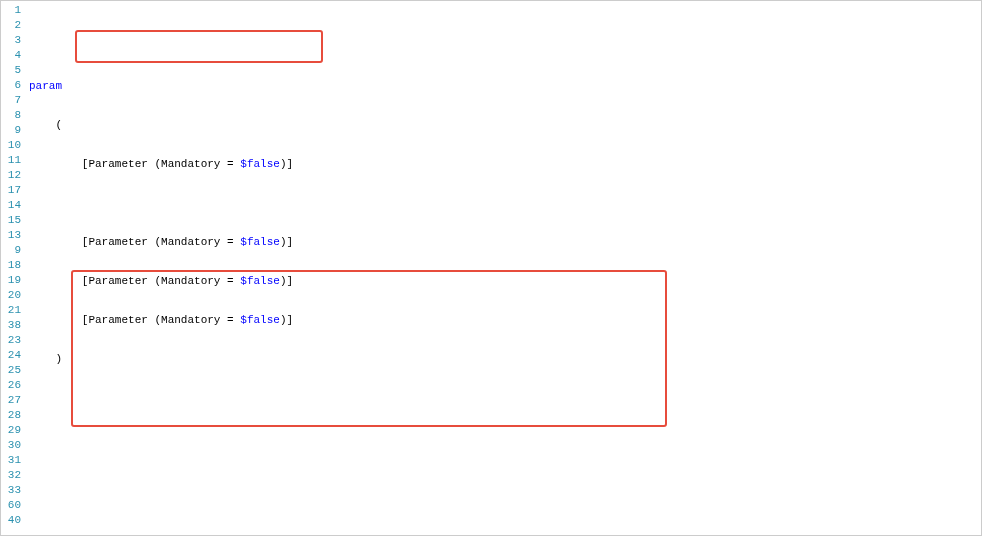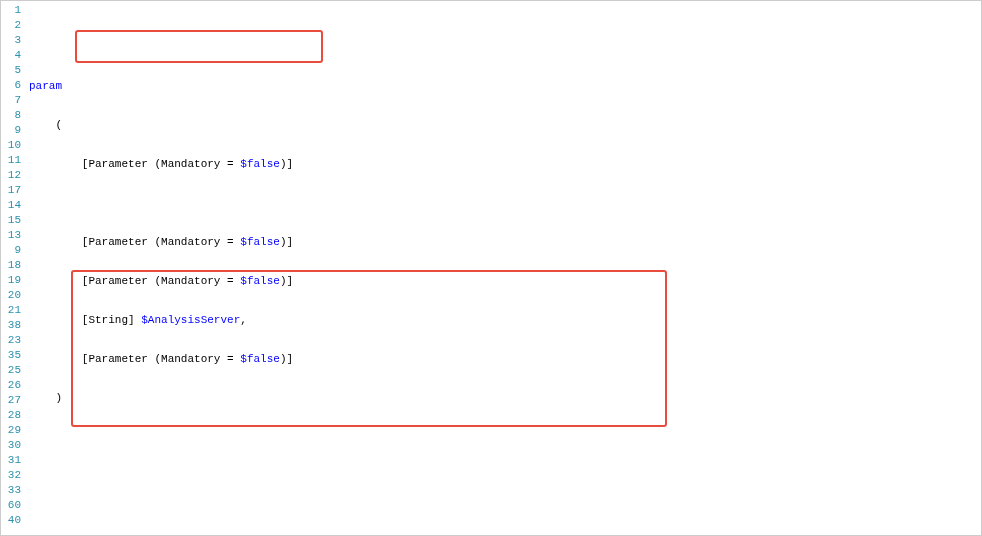--- a/index.html
+++ b/index.html
@@ -75,21 +75,21 @@
     <div>14</div>
     <div>15</div>
     <div>13</div>
     <div>9</div>
     <div>18</div>
     <div>19</div>
     <div>20</div>
     <div>21</div>
     <div>38</div>
     <div>23</div>
-    <div>35</div>
+    <div>24</div>
     <div>25</div>
     <div>26</div>
     <div>27</div>
     <div>28</div>
     <div>29</div>
     <div>30</div>
     <div>31</div>
     <div>32</div>
     <div>33</div>
     <div>60</div>
@@ -99,21 +99,20 @@
   <div class="code">
     <div id="hl1" class="box1"></div>
     <div id="hl2" class="box1"></div>
 
     <div class="line"><span></span><span class="kw">param</span></div>
     <div class="line"><span>    </span><span>(</span></div>
     <div class="line"><span>        </span><span>[</span><span>Parameter </span><span>(</span><span>Mandatory</span><span> = </span><span class="var">$false</span><span>)</span><span>]</span></div>
     <div class="line"></div>
     <div class="line"><span>        </span><span>[</span><span>Parameter </span><span>(</span><span>Mandatory</span><span> = </span><span class="var">$false</span><span>)</span><span>]</span></div>
     <div class="line"><span>        </span><span>[</span><span>Parameter </span><span>(</span><span>Mandatory</span><span> = </span><span class="var">$false</span><span>)</span><span>]</span></div>
-    <div class="line"><span>        </span><span>[</span><span>String</span><span>]</span><span> </span><span class="var">$AnalysisServer</span><span>,</span></div>
     <div class="line"><span>        </span><span>[</span><span>Parameter </span><span>(</span><span>Mandatory</span><span> = </span><span class="var">$false</span><span>)</span><span>]</span></div>
     <div class="line"><span>    </span><span>)</span></div>
     <div class="line"></div>
     
     
     
     
     
     
     

